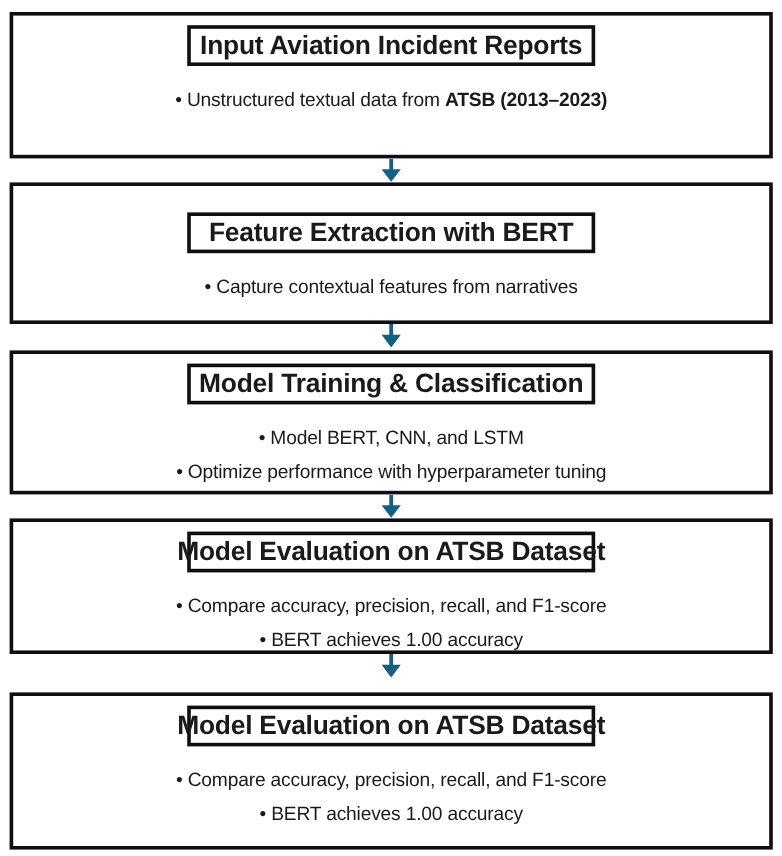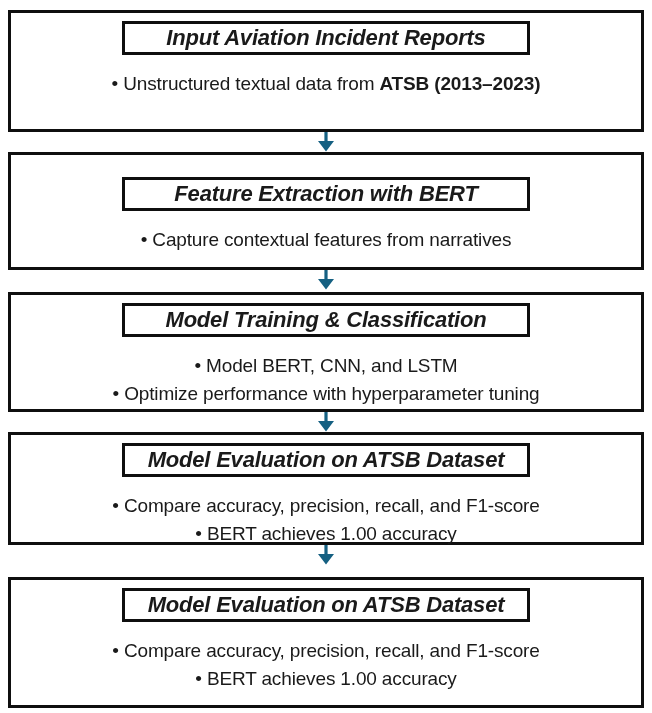--- a/index.html
+++ b/index.html
@@ -23,38 +23,37 @@
   }
   .b1 { height:122px; }
   .b2 { height:118px;justify-content:center; }
   .b3 { height:120px; }
   .b4 { height:113px; }
   .b5 { height:131px; }
   .title-box {
     box-sizing:border-box;
     margin-top:8px;
     border:3px solid #0f0f0f;
-    width:408px;
+    width:340px;
     min-height:34px;
     display:flex;
     align-items:center;
     justify-content:center;
     background:#ffffff;
-    font-style:italic;
   }
   .title-box span {
     font-weight:bold;
     font-size:22px;
     letter-spacing:-0.2px;
     white-space:nowrap;
   }
   .bullets {
     margin-top:15px;
     text-align:center;
-    font-size:19px;
+    font-size:16px;
     letter-spacing:-0.15px;
     line-height:28px;
   }
   .bullet-line { white-space:nowrap; }
   .bullet-line strong { font-weight:bold; }
   .arrow-row {
     display:flex;
     justify-content:center;
     align-items:flex-start;
     overflow:hidden;

